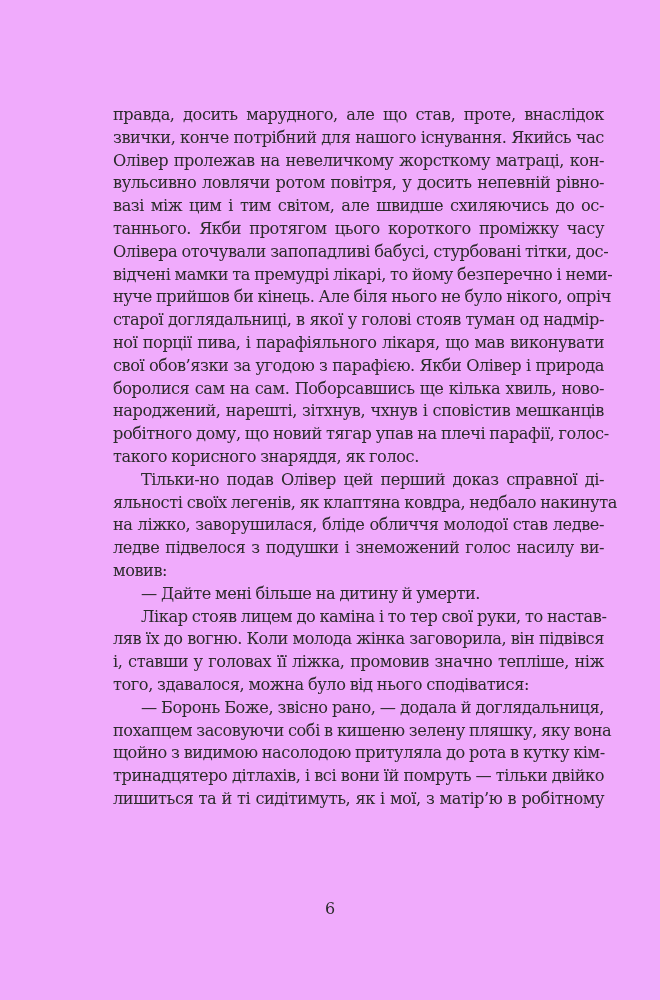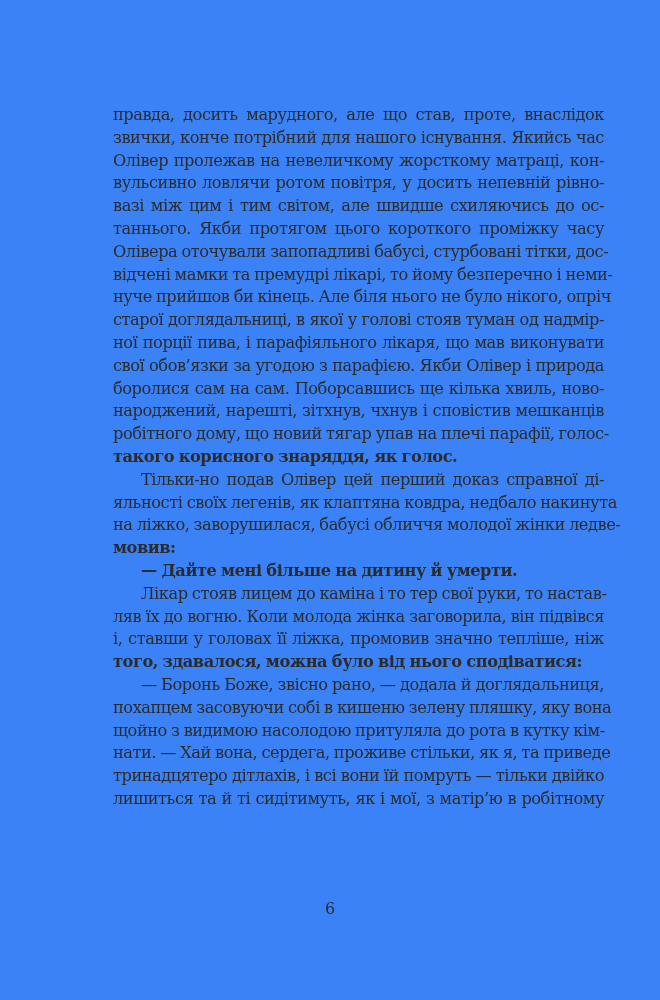--- a/index.html
+++ b/index.html
@@ -11,21 +11,21 @@
       width: 660px;
       height: 1000px;
       position: relative;
       overflow: hidden;
     }
     .page {
       position: absolute;
       left: 0; top: 0;
       width: 660px;
       height: 1000px;
-      background: #3b82f6;
+      background: #f0abfc;
     }
     .text-block {
       position: absolute;
       left: 113px;
       top: 104px;
       width: 491px;
       font-family: "DejaVu Serif", "Liberation Serif", serif;
       font-size: 16.2px;
       line-height: 22.8px;
       color: #2b2b2b;
@@ -34,21 +34,20 @@
       display: block;
       white-space: nowrap;
       text-align: justify;
       text-align-last: justify;
       height: 22.8px;
       letter-spacing: -0.45px;
       word-spacing: -0.5px;
     }
     .line.last {
       text-align-last: left;
-      font-weight: bold;
     }
     .line.indent {
       padding-left: 28px;
     }
     .page-number {
       position: absolute;
       left: 0;
       width: 660px;
       top: 899px;
       text-align: center;
@@ -78,41 +77,41 @@
       <span class="line">свої обов’язки за угодою з парафією. Якби Олівер і природа</span>
       <span class="line">боролися сам на сам. Поборсавшись ще кілька хвиль, ново-</span>
       <span class="line">народжений, нарешті, зітхнув, чхнув і сповістив мешканців</span>
       <span class="line">робітного дому, що новий тягар упав на плечі парафії, голос-</span>
       <span class="line last">такого корисного знаряддя, як голос.</span>
     </div>
 
     <div>
       <span class="line indent">Тільки-но подав Олівер цей перший доказ справної ді-</span>
       <span class="line">яльності своїх легенів, як клаптяна ковдра, недбало накинута</span>
-      <span class="line">на ліжко, заворушилася, бабусі обличчя молодої жінки ледве-</span>
+      <span class="line">на ліжко, заворушилася, бліде обличчя молодої став ледве-</span>
+      <span class="line">ледве підвелося з подушки і знеможений голос насилу ви-</span>
       <span class="line last">мовив:</span>
     </div>
 
     <div>
       <span class="line indent last">— Дайте мені більше на дитину й умерти.</span>
     </div>
 
     <div>
       <span class="line indent">Лікар стояв лицем до каміна і то тер свої руки, то настав-</span>
       <span class="line">ляв їх до вогню. Коли молода жінка заговорила, він підвівся</span>
       <span class="line">і, ставши у головах її ліжка, промовив значно тепліше, ніж</span>
       <span class="line last">того, здавалося, можна було від нього сподіватися:</span>
     </div>
 
 
     <div>
       <span class="line indent">— Боронь Боже, звісно рано, — додала й доглядальниця,</span>
       <span class="line">похапцем засовуючи собі в кишеню зелену пляшку, яку вона</span>
       <span class="line">щойно з видимою насолодою притуляла до рота в кутку кім-</span>
-      <span class="line">нати. — Хай вона, сердега, проживе стільки, як я, та приведе</span>
       <span class="line">тринадцятеро дітлахів, і всі вони їй помруть — тільки двійко</span>
       <span class="line">лишиться та й ті сидітимуть, як і мої, з матір’ю в робітному</span>
     </div>
 
   </div>
 
   <div class="page-number">6</div>
 </div>
 
 </body></html>

